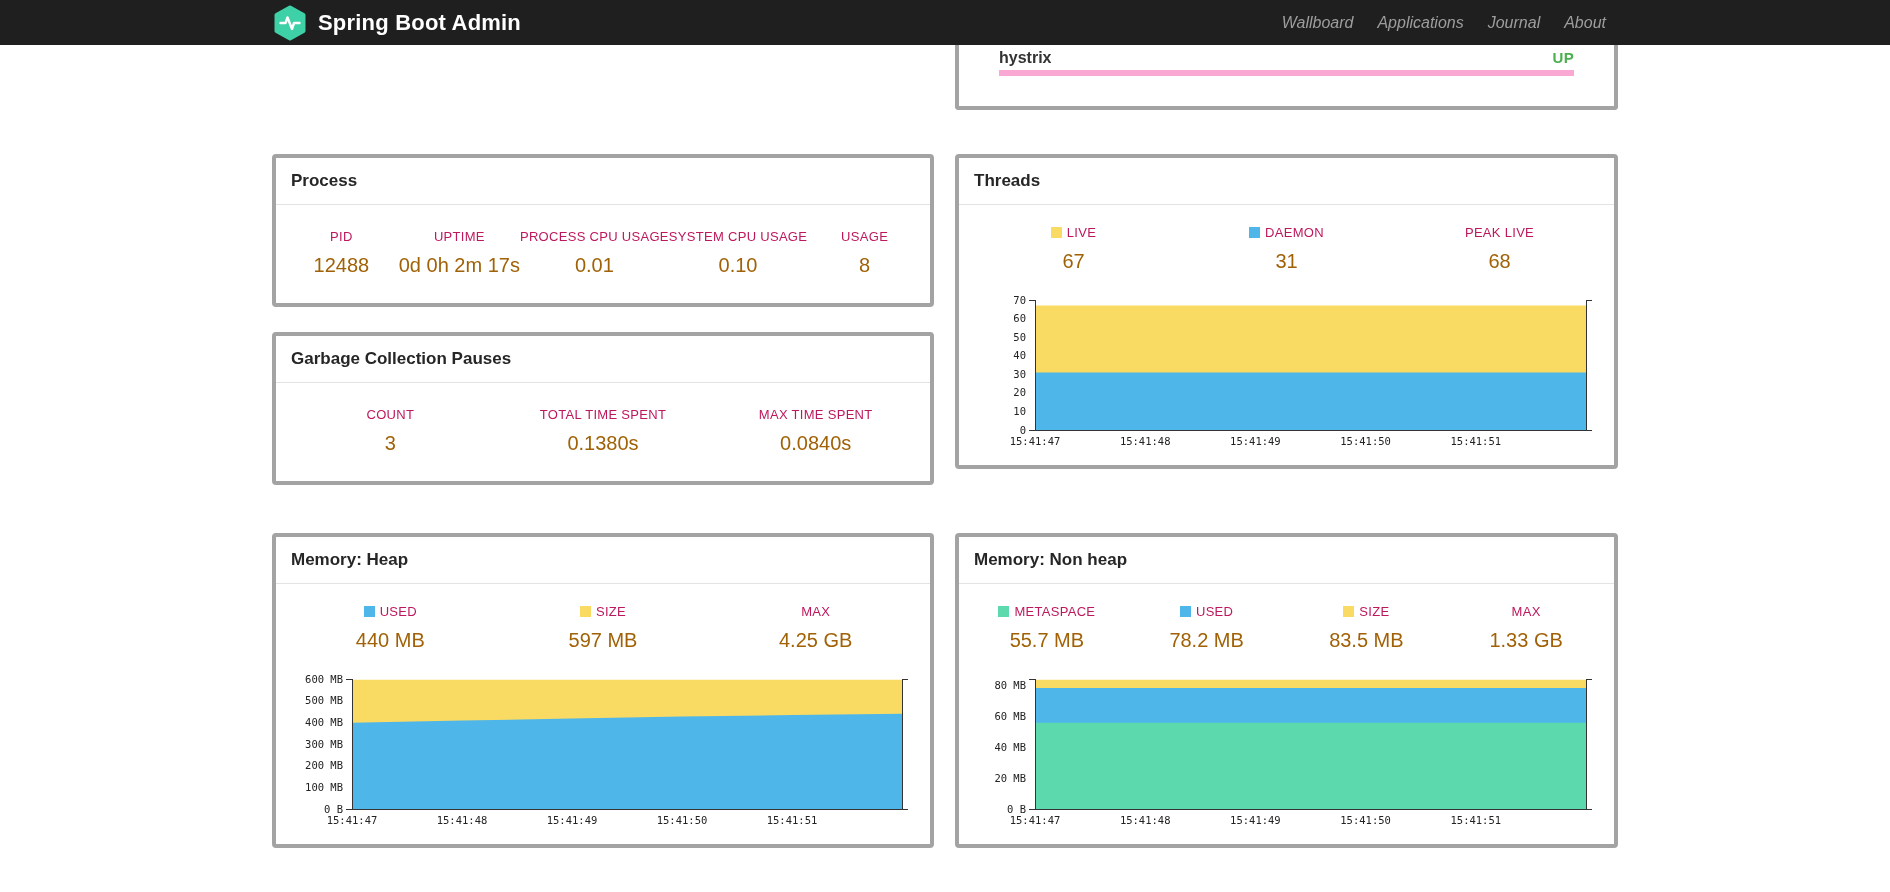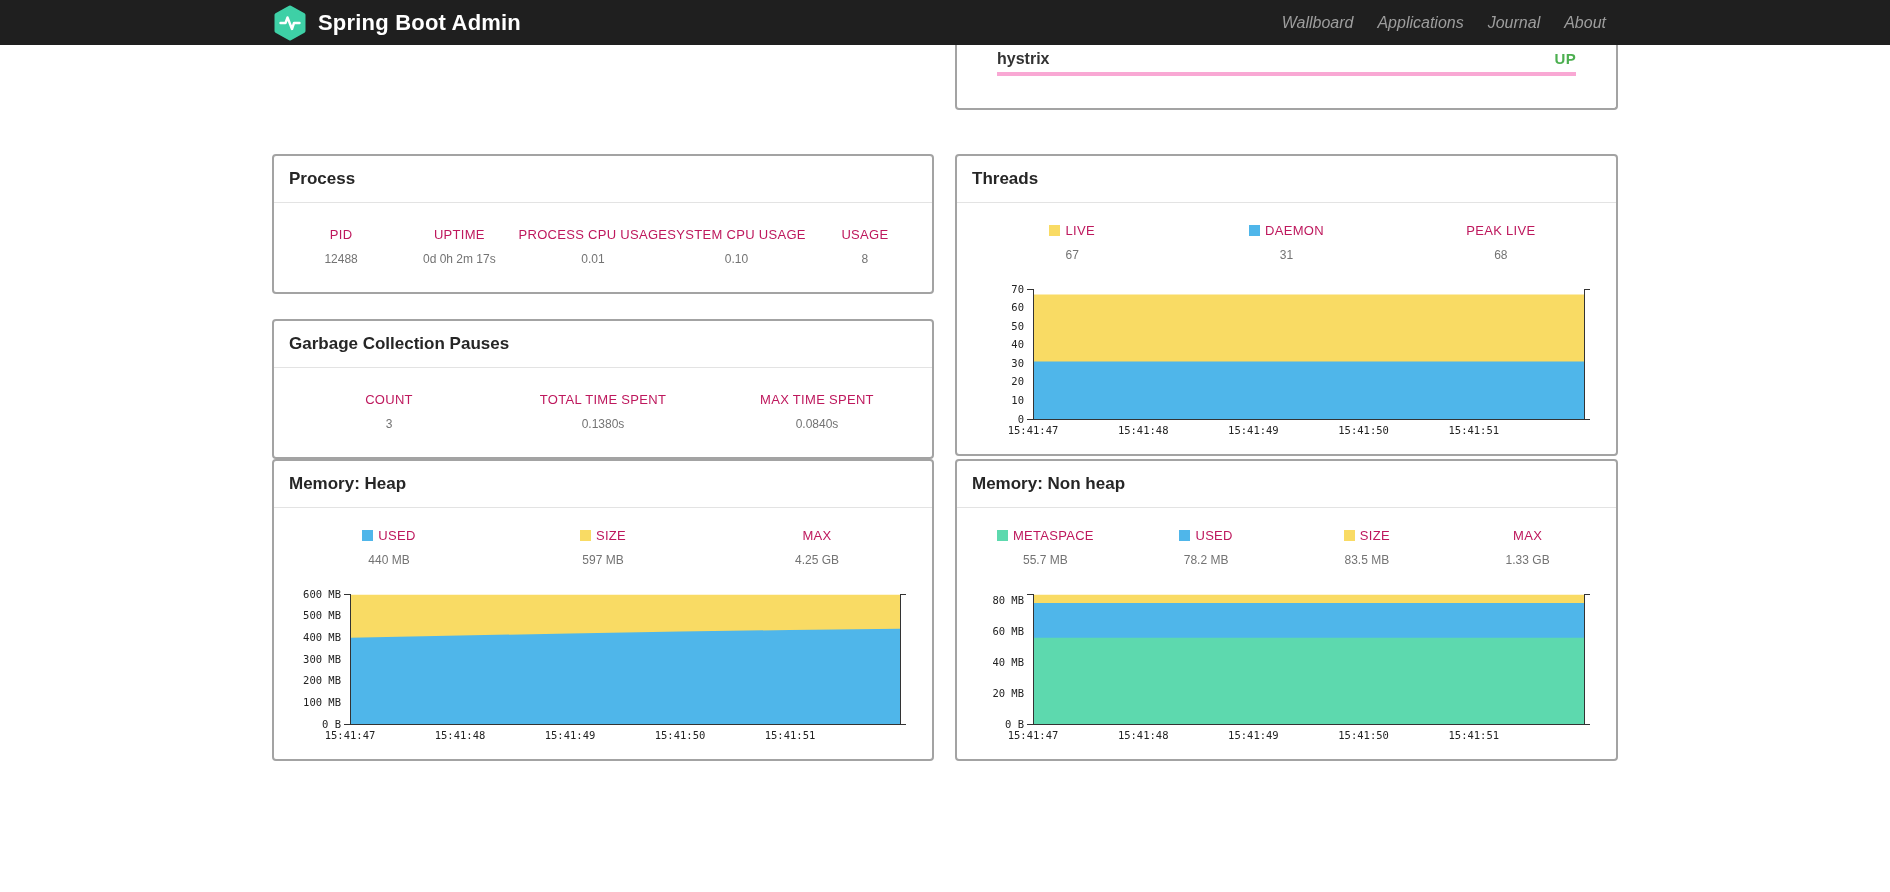--- a/index.html
+++ b/index.html
@@ -54,27 +54,27 @@
   
   .container { width: 1346px; margin: 0 auto; }
   .grid {
     display: grid;
     grid-template-columns: 662px 663px;
     column-gap: 21px;
     align-items: start;
   }
   .top-grid { margin-top: 0; }
   .main-grid { margin-top: 44px; }
-  .mem-grid { }
+  .mem-grid { margin-top: 48px; }
   .col-stack > .panel + .panel { margin-top: 25px; }
 
   
   .panel {
     background: #fff;
-    border: 2px solid #a3a3a3;
+    border: 4px solid #a3a3a3;
     border-radius: 4px;
   }
   .panel-heading {
     padding: 13px 15px;
     font-size: 17px;
     font-weight: 700;
     color: #262626;
     border-bottom: 1px solid #e3e3e3;
   }
   .metrics {
@@ -84,22 +84,22 @@
   .legend.metrics { padding: 20px 8px 16px; }
   .metric { flex: 1; text-align: center; }
   .metric .mlabel {
     font-size: 13px;
     color: #be185d;
     letter-spacing: 0.3px;
     margin-bottom: 10px;
     white-space: nowrap;
   }
   .metric .mvalue {
-    font-size: 12px;
-    color: #737373;
+    font-size: 20px;
+    color: #a16207;
     white-space: nowrap;
   }
   .swatch {
     display: inline-block;
     width: 11px;
     height: 11px;
     margin-right: 5px;
     vertical-align: -1px;
   }
 
@@ -108,21 +108,21 @@
     border-top: none;
     border-radius: 0 0 4px 4px;
     height: 65px;
     padding: 0 40px;
   }
   .hystrix-row {
     height: 31px;
     display: flex;
     align-items: center;
     justify-content: space-between;
-    border-bottom: 4px solid #f9a8d4;
+    border-bottom: 6px solid #f9a8d4;
   }
   .svc-name { font-size: 16px; font-weight: 600; color: #333; }
   .svc-status { font-size: 15px; font-weight: 700; letter-spacing: 0.3px; }
 
   
   .chart {
     height: 158px;
     margin: 4px 20px 14px;
   }
   .chart svg text {

